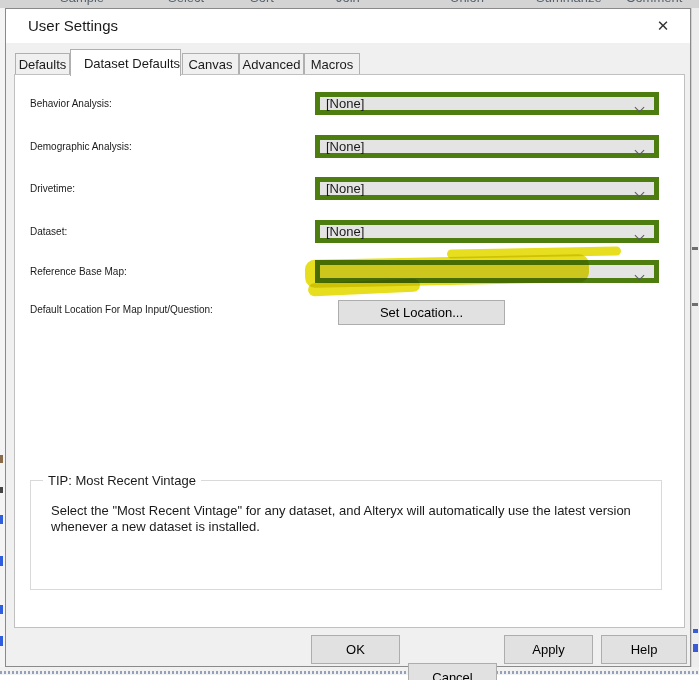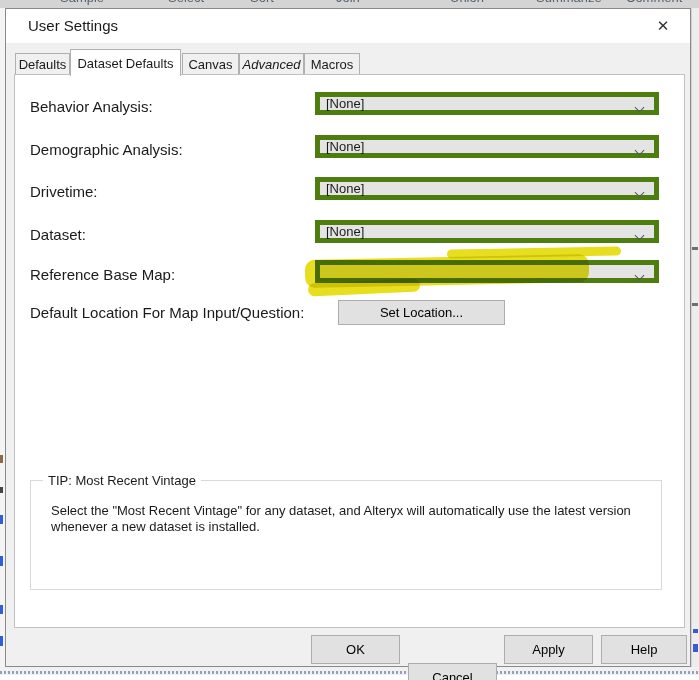--- a/index.html
+++ b/index.html
@@ -31,21 +31,21 @@
     display:flex; align-items:center; justify-content:center; font-size:15px; color:#333; cursor:default; }
 
   .tab { position:absolute; top:44px; height:23px; background:#f0f0f0;
     border:1px solid #b0b0b0; display:flex; align-items:center; justify-content:center;
     font-size:13px; z-index:1; }
   .tab.active { top:40px; height:27px; background:#ffffff; border-bottom:none; z-index:3; }
 
   .page { position:absolute; left:8px; top:65px; width:671px; height:554px;
     background:#ffffff; border:1px solid #c0c0c0; z-index:2; }
 
-  .row-label { position:absolute; left:15px; font-size:15px; white-space:nowrap; }
+  .row-label { position:absolute; left:15px; font-size:10px; white-space:nowrap; }
   .dropdown { position:absolute; left:300px; width:344px; height:23px;
     background:#e4e4e4; border:5px solid #4d7c0f; display:flex; align-items:center;
     padding-left:6px; font-size:13px; }
   .chevron { position:absolute; right:11px; top:7px; width:7px; height:7px;
     border-right:1.5px solid #5a5a5a; border-bottom:1.5px solid #5a5a5a;
     transform:rotate(45deg); }
 
   .win-btn { position:absolute; background:#e1e1e1; border:1px solid #adadad;
     display:flex; align-items:center; justify-content:center; font-size:13px; color:#000; cursor:default; }
 
@@ -101,27 +101,27 @@
     <div class="titlebar">
       <div class="title">User Settings</div>
       <div class="close-btn">
         <span>✕</span>
       </div>
     </div>
 
     <div class="tab" style="left:9px;   width:55px;align-items:center;">
         <span>Defaults</span>
       </div>
-    <div class="tab active" style="left:64px;  width:111px;">
+    <div class="tab active" style="left:64px;  width:111px;justify-content:flex-end;">
         <span>Dataset Defaults</span>
       </div>
     <div class="tab" style="left:176px; width:57px;">
         <span>Canvas</span>
       </div>
-    <div class="tab" style="left:233px; width:65px;font-style:italic;">
+    <div class="tab" style="left:233px; width:65px;">
         <span>Advanced</span>
       </div>
     <div class="tab" style="left:298px; width:56px;">
         <span>Macros</span>
       </div>
 
     <div class="page">
 
       <div class="row-label" style="top:23px">Behavior Analysis:</div>
       <div class="dropdown" style="top:17px">

